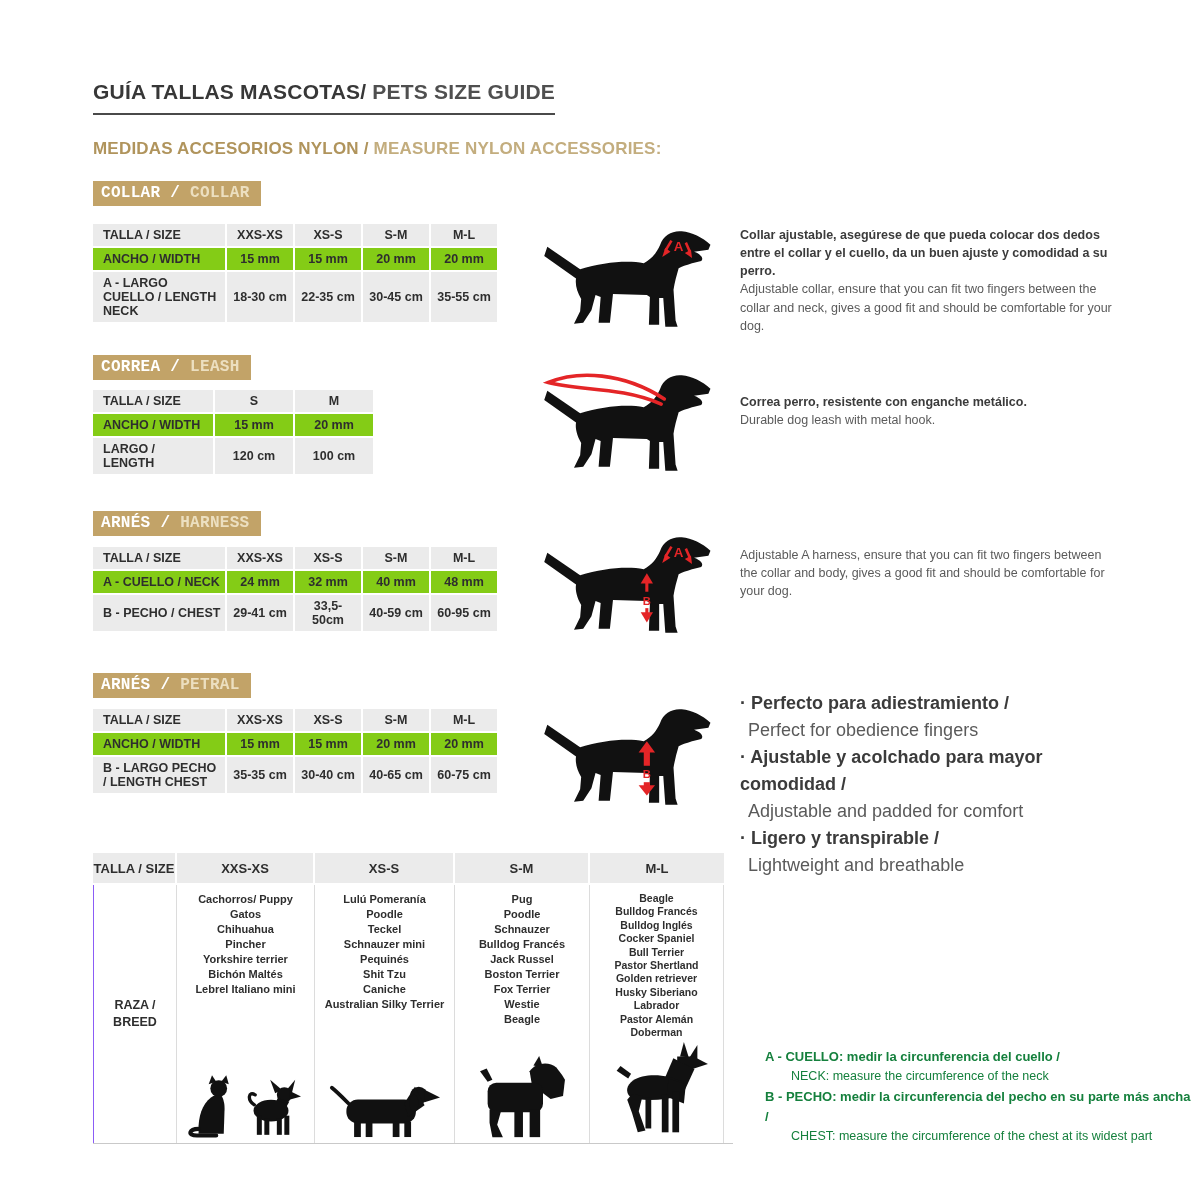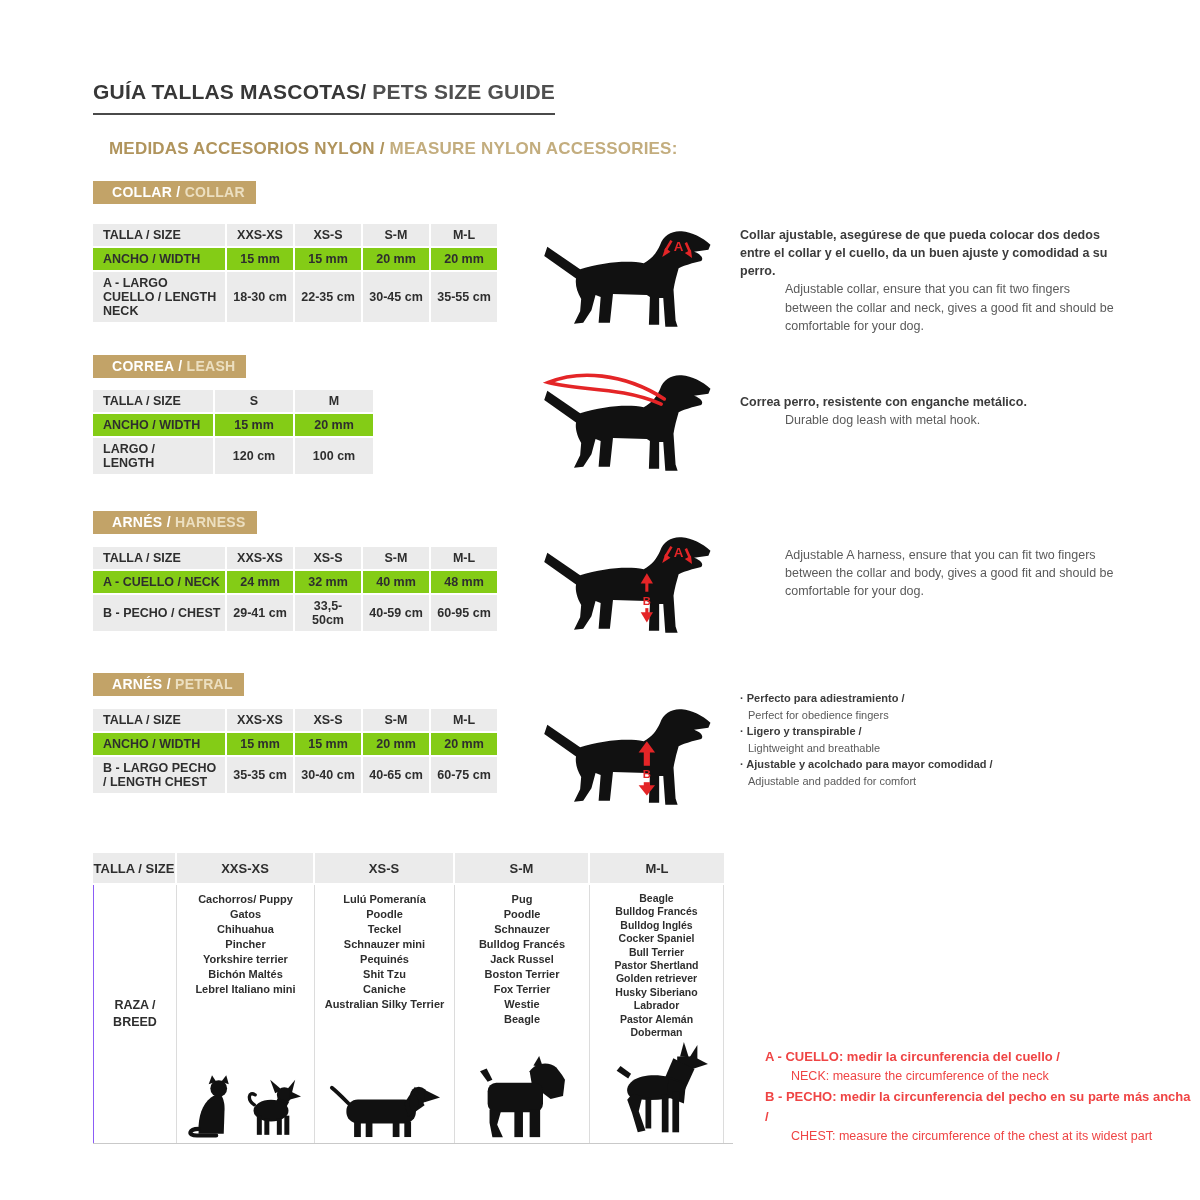--- a/index.html
+++ b/index.html
@@ -12,82 +12,82 @@
   
   .page-title{font-size:21px;font-weight:bold;letter-spacing:.2px;
     border-bottom:2px solid #4a4a4a;padding-bottom:9px;display:inline-block;min-width:392px;}
   .t-es{color:#373737;}
   .t-en{color:#4f4f4f;}
   .subtitle{font-size:17px;font-weight:bold;letter-spacing:.2px;}
   .s-es{color:#b0945c;}
   .s-en{color:#c3ad7e;}
 
   
-  .badge{background:#c2a368;color:#ffffff;font-weight:bold;font-size:14px;
-    padding:3px 11px 4px 19px;display:inline-block;letter-spacing:.3px;}
+  .badge{background:#c2a368;color:#ffffff;font-weight:bold;font-size:16px;
+    padding:3px 11px 4px 8px;display:inline-block;letter-spacing:.3px;font-family:Liberation Mono, monospace;}
   .badge .b-en{color:#ecdfc0;}
 
   
   table.size-table{border-collapse:separate;border-spacing:2px;}
   table.size-table td{text-align:center;font-weight:bold;font-size:12.5px;
     padding:4px 4px;color:#2e2e2e;vertical-align:middle;}
   table.size-table td:first-child{text-align:left;padding-left:10px;}
   tr.ra td{background:#ebebeb;}
   tr.rb td{background:#84cc16;}
   .t5 .c-label{width:132px;} .t5 .c-val{width:66px;}
   .t3 .c-label{width:120px;} .t3 .c-val{width:78px;}
 
   
   .desc{width:375px;font-size:12.5px;line-height:1.45;}
   .desc-es{font-weight:bold;color:#3b3b3b;}
-  .desc-en{color:#5a5a5a;margin-left:45px;}
-
-  
-  .bullets{width:380px;font-size:11px;line-height:1.5;}
+  .desc-en{color:#5a5a5a;}
+
+  
+  .bullets{width:380px;font-size:18px;line-height:1.5;}
   .bullet-es{font-weight:bold;color:#3b3b3b;}
   .bullet-es::before{content:"· ";font-weight:bold;}
   .bullet-en{color:#5a5a5a;padding-left:8px;}
 
   
   .bt-header{display:grid;grid-template-columns:82px 136px 138px 133px 134px;gap:2px;}
   .bt-h{background:#ebebeb;font-weight:bold;font-size:13px;height:30px;
     display:flex;align-items:center;justify-content:center;color:#2e2e2e;}
   .bt-body{display:grid;grid-template-columns:84px 138px 140px 135px 134px;
     border-bottom:1px solid #c9c9c9;margin-top:2px;}
   .bt-c{border-right:1px solid #dcdcdc;height:258px;display:flex;
     flex-direction:column;align-items:center;}
   .bt-c.first{border-left:1px solid #8b5cf6;justify-content:center;}
   .raza-label{font-weight:bold;font-size:12.5px;text-align:center;line-height:17px;color:#2e2e2e;}
   .names{padding-top:7px;text-align:center;font-weight:bold;font-size:11px;
     line-height:15px;color:#2e2e2e;}
   .names.tight{font-size:10.5px;line-height:13.4px;}
   .sil-wrap{margin-top:auto;margin-bottom:3px;display:flex;align-items:flex-end;gap:8px;}
 
   
-  .notes{color:#ef4444;font-size:13px;line-height:1.55;width:430px;}
+  .notes{color:#15803d;font-size:13px;line-height:1.55;width:430px;}
   .note-bold{font-weight:bold;}
   .note-reg{font-size:12.5px;padding-left:26px;}
 
   
   .dogfill{fill:#111111;}
   .red-stroke{stroke:#e42527;fill:none;}
   .red-fill{fill:#e42527;}
   .red-label{fill:#e42527;font-family:"Liberation Sans",sans-serif;font-weight:bold;font-size:13px;text-anchor:middle;}
   .sil{fill:#111111;}
 </style>
 </head>
 <body>
 
 <div class="abs" style="left:93px;top:80px;">
   <h1 class="page-title" style="margin:0;">
     <span class="t-es">GUÍA TALLAS MASCOTAS/</span><span class="t-en"> PETS SIZE GUIDE</span>
   </h1>
 </div>
 
-<div class="abs subtitle" style="left:93px;top:139px;margin-left:16px;">
+<div class="abs subtitle" style="left:93px;top:139px;">
   <span class="s-es">MEDIDAS ACCESORIOS NYLON /</span><span class="s-en"> MEASURE NYLON ACCESSORIES:</span>
 </div>
 
 <div class="abs badge" style="left:93px;top:181px;">
   <span>COLLAR /</span><span class="b-en"> COLLAR</span>
 </div>
 
 <table class="abs size-table t5" style="left:91px;top:222px;">
   <colgroup>
       <col class="c-label">
@@ -282,26 +282,26 @@
     <text class="red-label" x="103" y="80" style="font-size:11px;">B</text>
   </svg>
 </div>
 
 <div class="abs bullets" style="left:740px;top:690px;">
   <div class="bullet">
     <div class="bullet-es">Perfecto para adiestramiento /</div>
     <div class="bullet-en">Perfect for obedience fingers</div>
   </div>
   <div class="bullet">
+    <div class="bullet-es">Ajustable y acolchado para mayor comodidad /</div>
+    <div class="bullet-en">Adjustable and padded for comfort</div>
+  </div>
+  <div class="bullet">
     <div class="bullet-es">Ligero y transpirable /</div>
     <div class="bullet-en">Lightweight and breathable</div>
-  </div>
-  <div class="bullet">
-    <div class="bullet-es">Ajustable y acolchado para mayor comodidad /</div>
-    <div class="bullet-en">Adjustable and padded for comfort</div>
   </div>
 </div>
 
 <div class="abs" style="left:93px;top:853px;width:640px;">
   <div class="bt-header">
     <div class="bt-h">TALLA /  SIZE</div>
     <div class="bt-h">XXS-XS</div>
     <div class="bt-h">XS-S</div>
     <div class="bt-h">S-M</div>
     <div class="bt-h">M-L</div>

